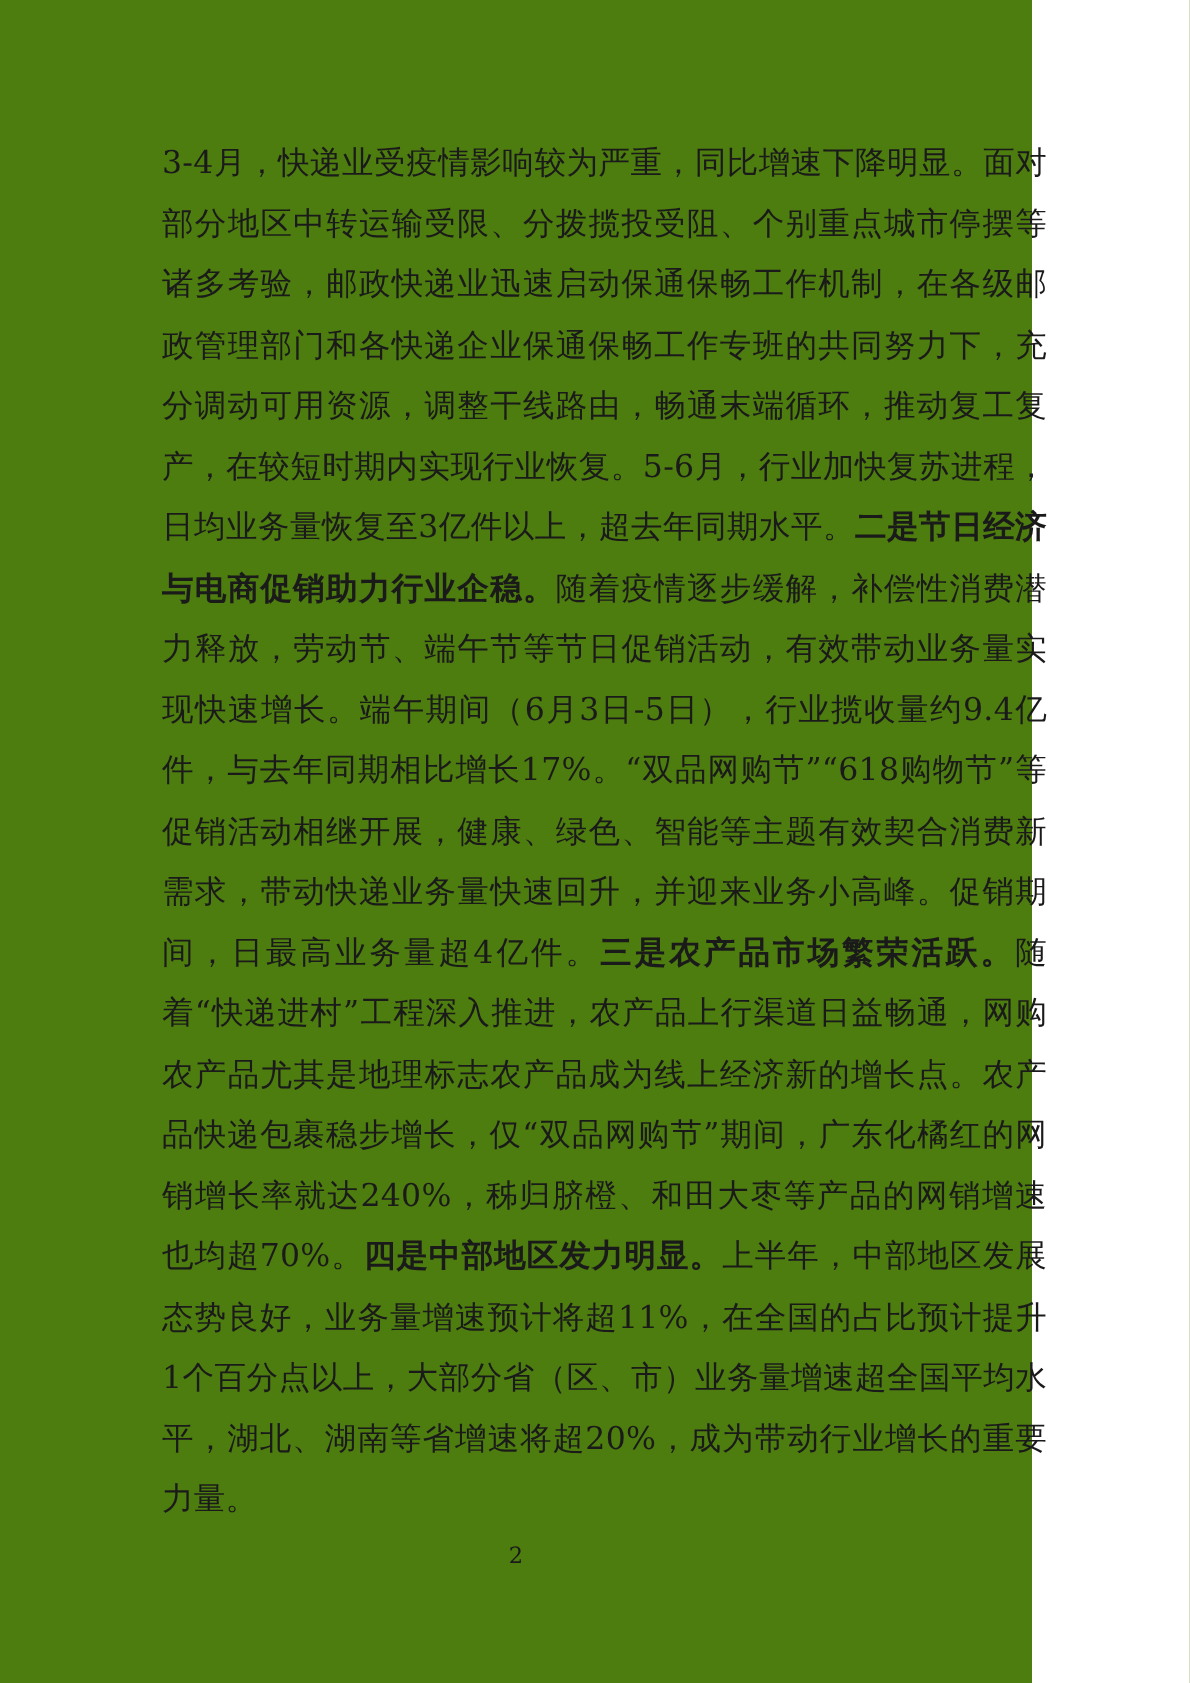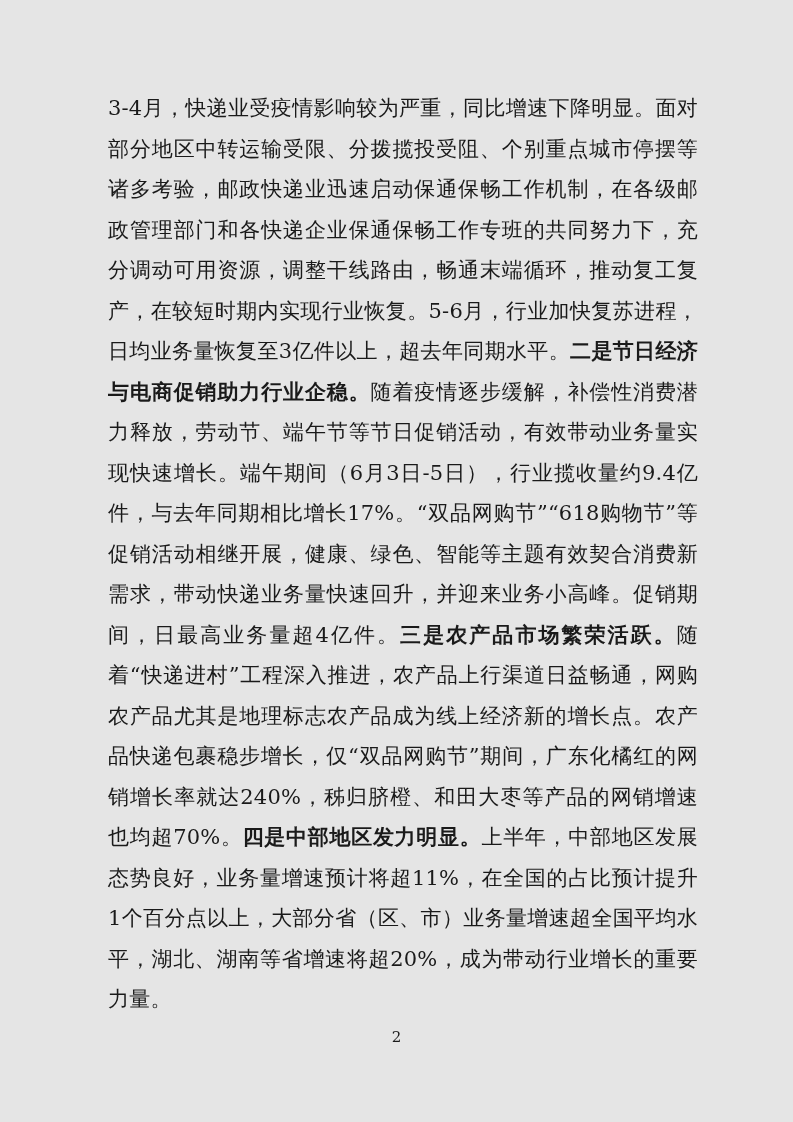--- a/index.html
+++ b/index.html
@@ -9,23 +9,23 @@
   }
   body {
     width: 793px;
     height: 1122px;
     overflow: hidden;
     font-family: "DejaVu Serif", "Liberation Serif", serif;
     color: #1a1a1a;
   }
   .page {
     position: relative;
-    width: 793px;
+    width: 688px;
     height: 1122px;
-    background: #e5e5e5;
+    background: #4d7c0f;
     box-sizing: border-box;
   }
   .content {
     position: absolute;
     left: 108px;
     top: 88px;
     width: 590px;
   }
   .para {
     font-size: 21px;

